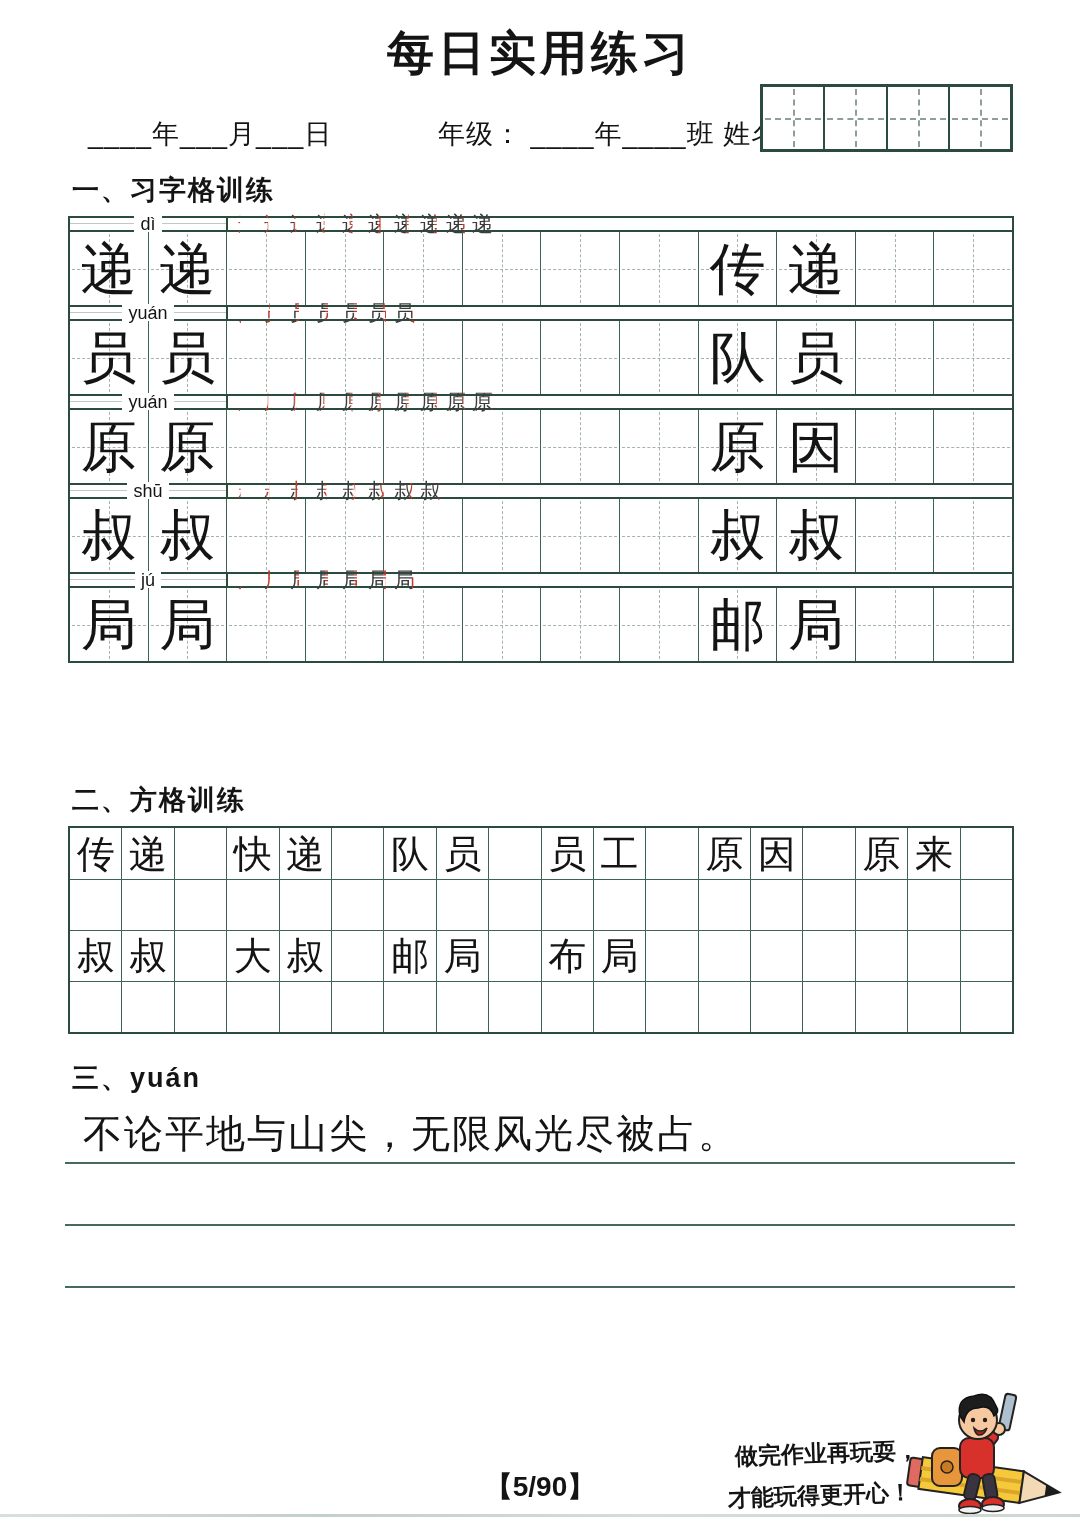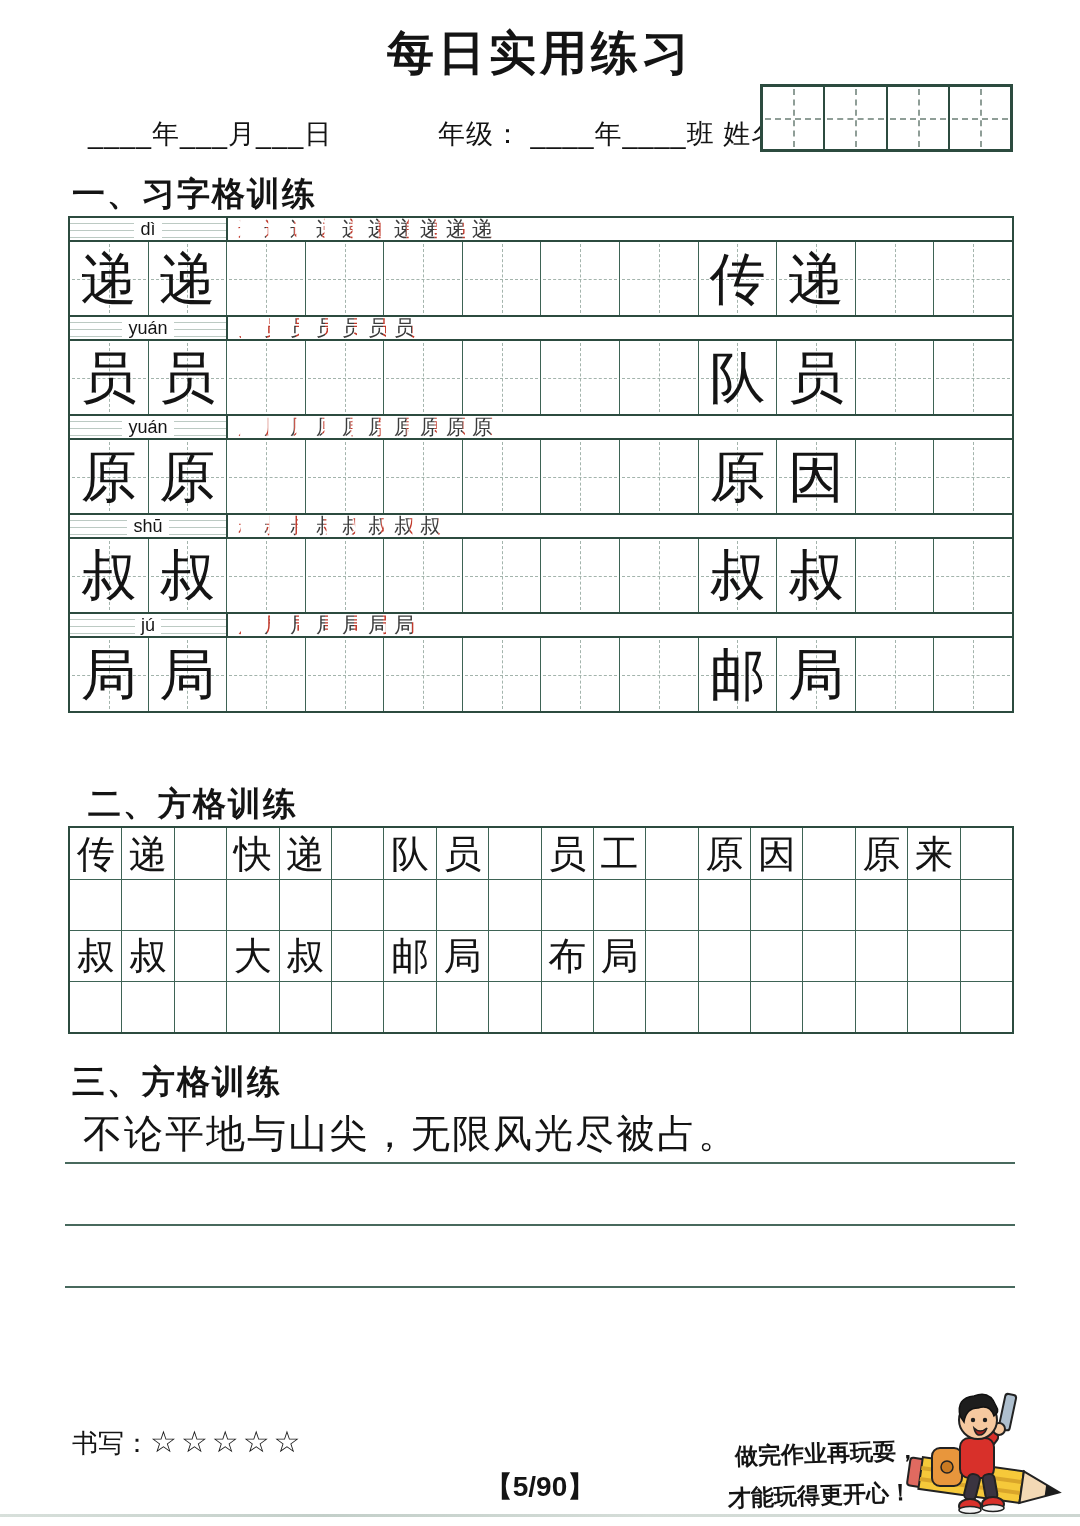--- a/index.html
+++ b/index.html
@@ -14,30 +14,30 @@
   .class-line { position:absolute; left:438px; top:116px; font-size:27px; letter-spacing:1px; }
   .name-grid { position:absolute; left:760px; top:84px; width:253px; height:68px;
                border:3px solid #2c4b3f; display:flex; background:#fff; }
   .name-cell { flex:1; position:relative; }
   .name-cell + .name-cell { border-left:2px solid #2c4b3f; }
   .name-cell::before { content:""; position:absolute; left:50%; top:2px; bottom:2px;
                        border-left:2px dashed #8f9e97; }
   .name-cell::after  { content:""; position:absolute; top:50%; left:2px; right:2px;
                        border-top:2px dashed #8f9e97; }
 
-  .sec-head { position:absolute; font-size:33px; font-weight:bold; letter-spacing:2px; }
+  .sec-head { position:absolute; font-size:27px; font-weight:bold; letter-spacing:2px; }
   #sec1-head { left:72px; top:172px; }
-  #sec2-head { left:72px; top:782px;margin-left:16px; }
+  #sec2-head { left:72px; top:782px; }
   #sec3-head { left:72px; top:1060px; }
 
   
   .sec1 { position:absolute; left:68px; top:216px; width:946px;
           border:2px solid #2c4b3f; background:#fff; }
   .prow + .prow { border-top:2px solid #2c4b3f; }
-  .strip { display:flex; height:24px; border-bottom:2px solid #2c4b3f; }
+  .strip { display:flex; height:14px; border-bottom:2px solid #2c4b3f; }
   .pinyin-box { width:158px; border-right:2px solid #2c4b3f; position:relative;
                 display:flex; align-items:center; justify-content:center;
                 background:repeating-linear-gradient(#fff 0px,#fff 6px,#bccac3 6px,#bccac3 7px);
                 background-position:0 4px; background-size:100% 7px; background-repeat:repeat-y; }
   .pinyin-box { background:linear-gradient(#bccac3,#bccac3) 0 5px/100% 1px no-repeat,
                 linear-gradient(#bccac3,#bccac3) 0 12px/100% 1px no-repeat,
                 linear-gradient(#bccac3,#bccac3) 0 19px/100% 1px no-repeat,
                 linear-gradient(#bccac3,#bccac3) 0 26px/100% 1px no-repeat,#fff; }
   .pinyin { font-size:18px; background:#fff; padding:0 6px; line-height:1; }
   .strokes { flex:1; display:flex; align-items:center; gap:5px; padding-left:10px; }
@@ -550,32 +550,29 @@
         <div class="scell"></div>
         <div class="scell"></div>
         <div class="scell"></div>
         <div class="scell"></div>
         <div class="scell"></div>
         <div class="scell"></div>
         <div class="scell"></div>
       </div>
     </div>
 
-  <div class="sec-head" id="sec3-head">三、方格训练</div>
+  <div class="sec-head" id="sec3-head">三、yuán</div>
   <div class="sec3" id="sec3">
       <div class="sline">
         <span class="txt">不论平地与山尖，无限风光尽被占。</span>
       </div>
       <div class="sline"></div>
       <div class="sline"></div>
     </div>
 
-  <div class="rating">
-    <span>书写：</span><span class="stars">☆☆☆☆☆</span>
-  </div>
   <div class="pageno">【5/90】</div>
   <div class="mascot-cap1">做完作业再玩耍，</div>
   <div class="mascot-cap2">才能玩得更开心！</div>
 
   <svg class="mascot" viewBox="0 0 190 140">
 
     <g transform="rotate(8 95 100)">
       <rect x="18" y="86" width="14" height="28" rx="3" fill="#e06a60" stroke="#222" stroke-width="2"></rect>
       <rect x="30" y="84" width="102" height="32" fill="#f6c93a" stroke="#222" stroke-width="2"></rect>
       <line x1="30" y1="95" x2="132" y2="95" stroke="#d9a52a" stroke-width="4"></line>

